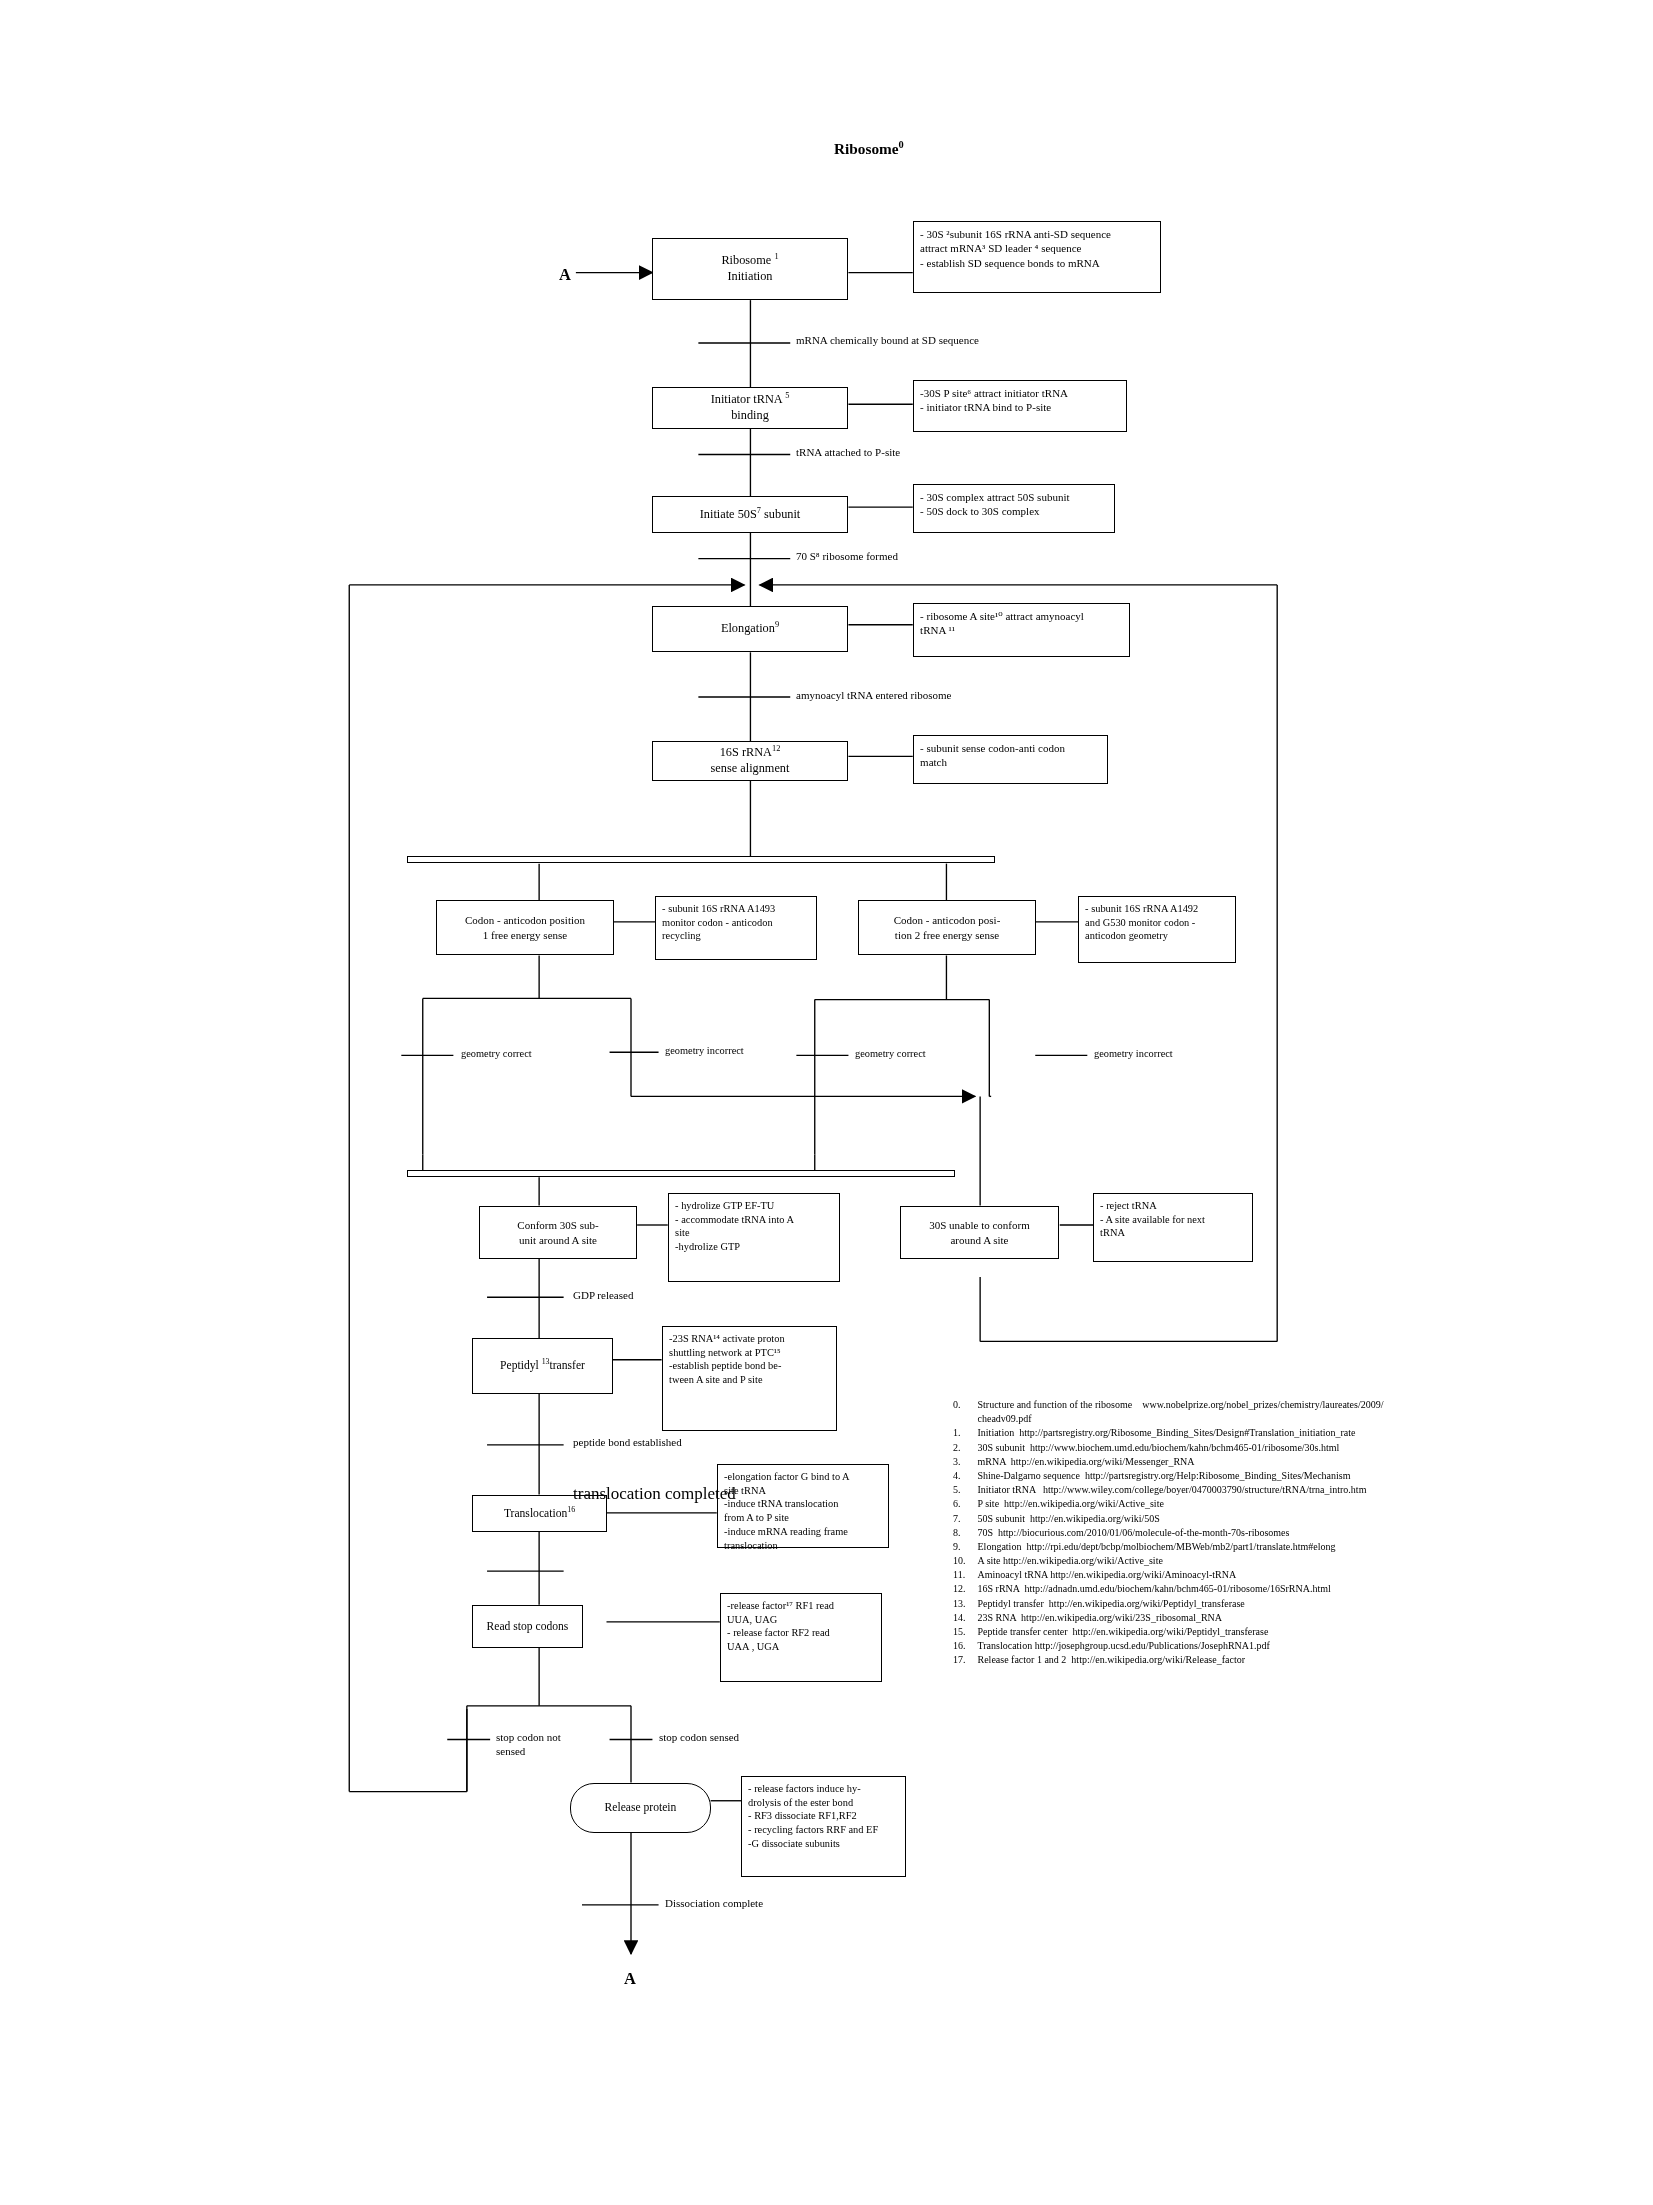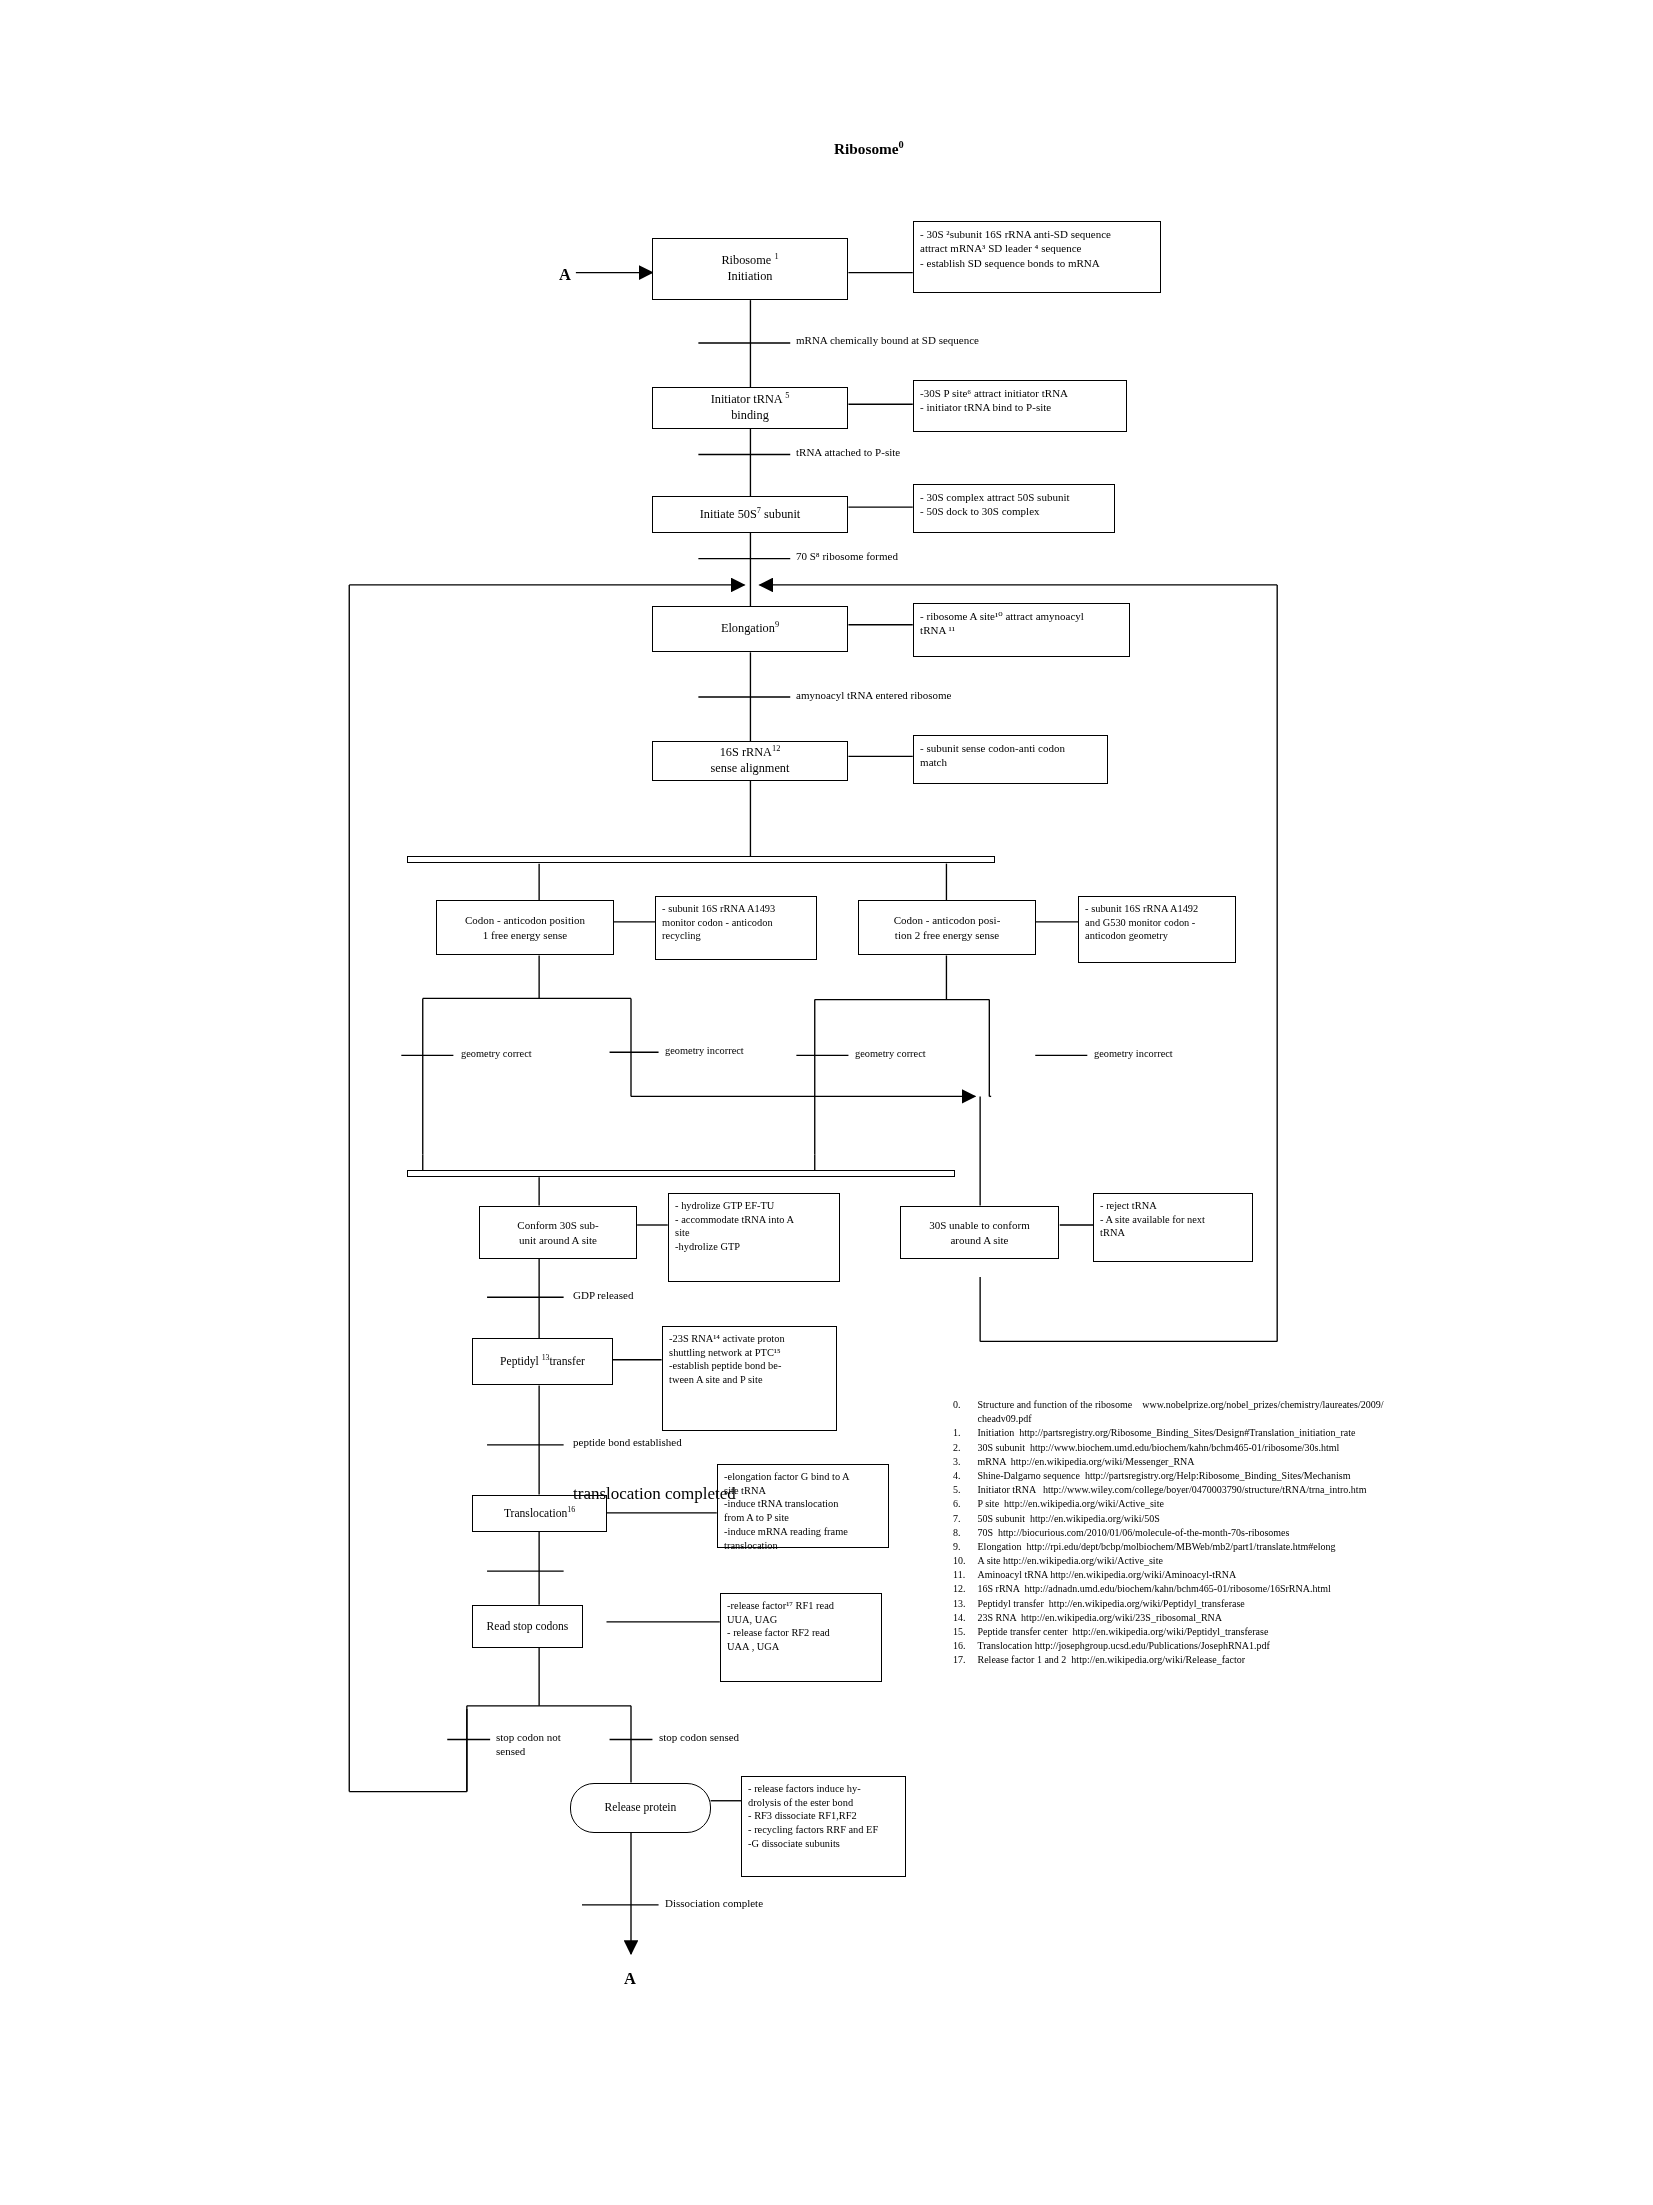--- a/index.html
+++ b/index.html
@@ -207,21 +207,21 @@
     </div>
   </div>
 
   <div class="node center" style="left:900px;top:1206px;width:159px;height:53px;">
     <div class="txt" style="font-size:11px;">
       <span>30S unable to conform</span><br>
       <span>around A site</span>
     </div>
   </div>
 
-  <div class="node center" style="left:472px;top:1338px;width:141px;height:47px;">
+  <div class="node center" style="left:472px;top:1338px;width:141px;height:56px;">
     <div class="txt" style="font-size:11.6px;">
       <span>Peptidyl </span><sup>13</sup><span>transfer</span>
     </div>
   </div>
 
   <div class="node center" style="left:472px;top:1495px;width:135px;height:37px;">
     <div class="txt" style="font-size:11.6px;">
       <span>Translocation</span><sup>16</sup>
     </div>
   </div>

